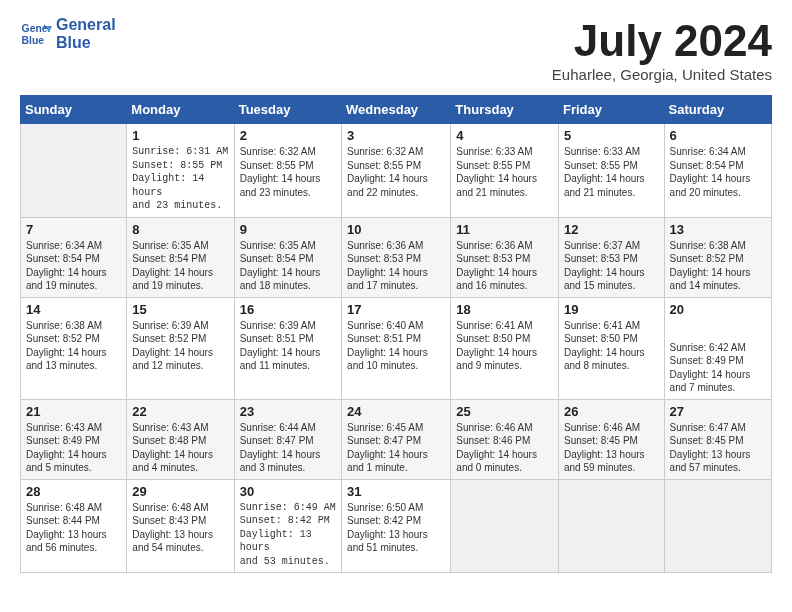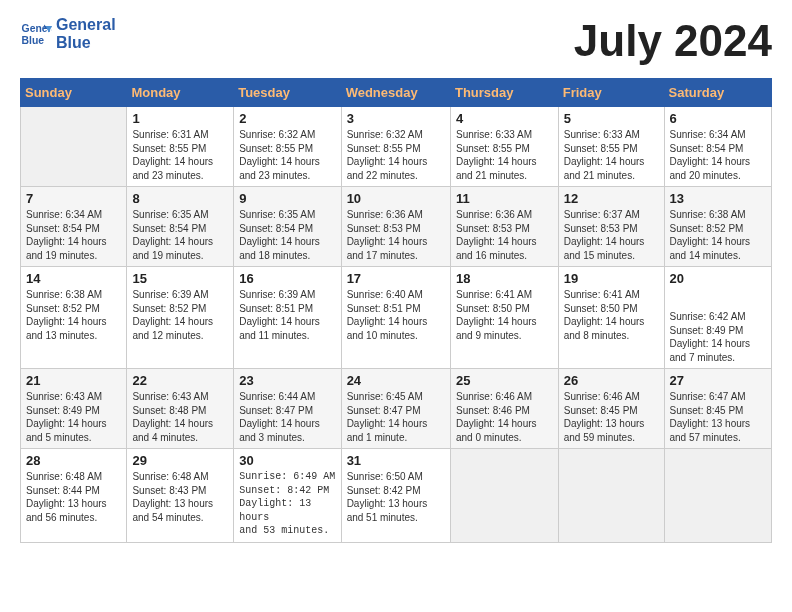--- a/index.html
+++ b/index.html
@@ -41,21 +41,21 @@
       font-size: 15px;
       color: #444;
     }
     table {
       width: 100%;
       border-collapse: collapse;
       font-size: 10.5px;
     }
     thead tr th {
       background-color: #2a5ca8;
-      color: #fdba74;
+      color: #ffffff;
       padding: 6px 4px;
       text-align: left;
       font-size: 13px;
       font-weight: bold;
       border: 1px solid #2a5ca8;
     }
     tbody tr td {
       vertical-align: top;
       padding: 4px 5px;
       border: 1px solid #ccc;
@@ -99,41 +99,42 @@
         <polygon points="30,8 38,16 30,12" fill="#2a5ca8"></polygon>
         <polygon points="32,10 40,10 36,18" fill="#4a8fd4"></polygon>
       </svg>
       <div style="display:flex;flex-direction:column;align-items:flex-start;">
         <span style="color:#2a5ca8;font-weight:bold;font-size:16px;line-height:1.1;">General</span>
         <span style="color:#2a5ca8;font-weight:bold;font-size:16px;line-height:1.1;">Blue</span>
       </div>
     </div>
     <div class="title-area">
       <div class="month-title">July 2024</div>
+      <div class="location-title">Euharlee, Georgia, United States</div>
     </div>
   </div>
 
   <table>
     <thead>
       <tr>
         <th>Sunday</th>
         <th>Monday</th>
         <th>Tuesday</th>
         <th>Wednesday</th>
         <th>Thursday</th>
         <th>Friday</th>
         <th>Saturday</th>
       </tr>
     </thead>
     <tbody id="calendar-body">
     <tr>
           <td class="empty-cell"></td>
           <td>
             <span class="day-number">1</span>
-            <div class="cell-content" style="white-space: pre-line;">Sunrise: 6:31 AM
+            <div class="cell-content" style="white-space: pre-line; font-family: Liberation Mono, monospace;">Sunrise: 6:31 AM
 Sunset: 8:55 PM
 Daylight: 14 hours
 and 23 minutes.</div>
           </td>
           <td>
             <span class="day-number">2</span>
             <div class="cell-content" style="white-space: pre-line;">Sunrise: 6:32 AM
 Sunset: 8:55 PM
 Daylight: 14 hours
 and 23 minutes.</div>

